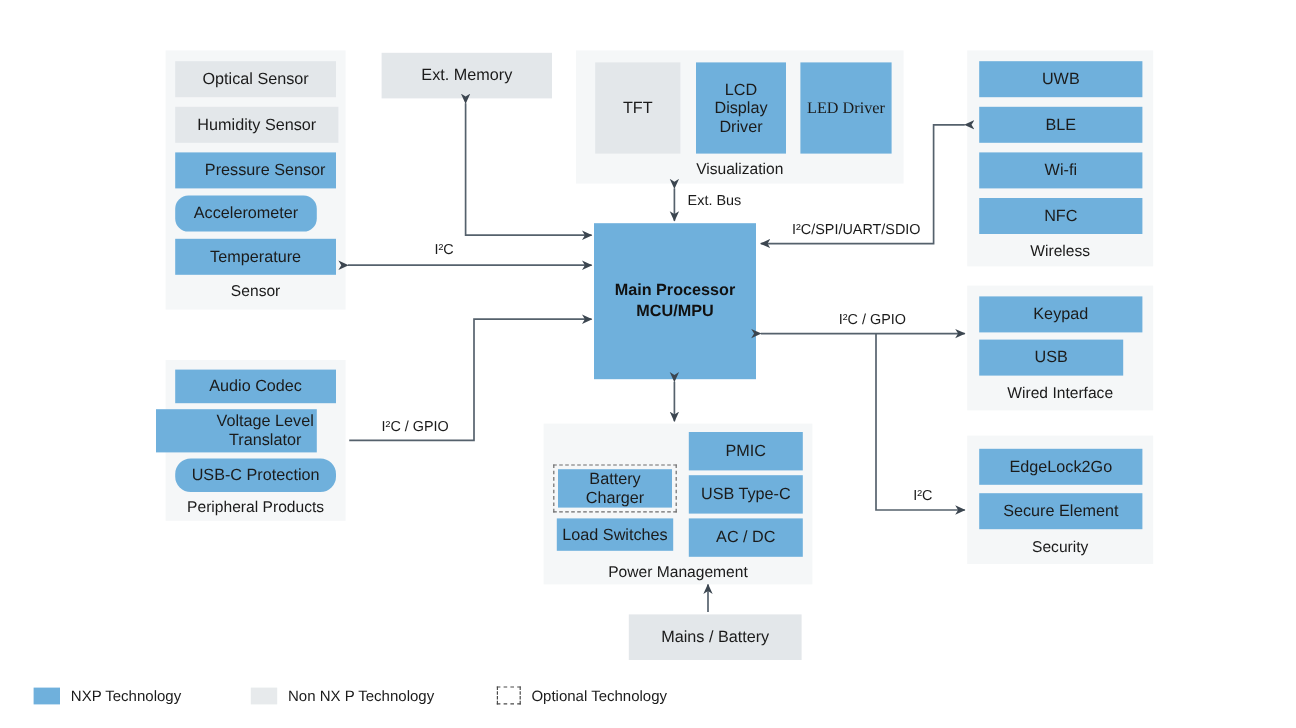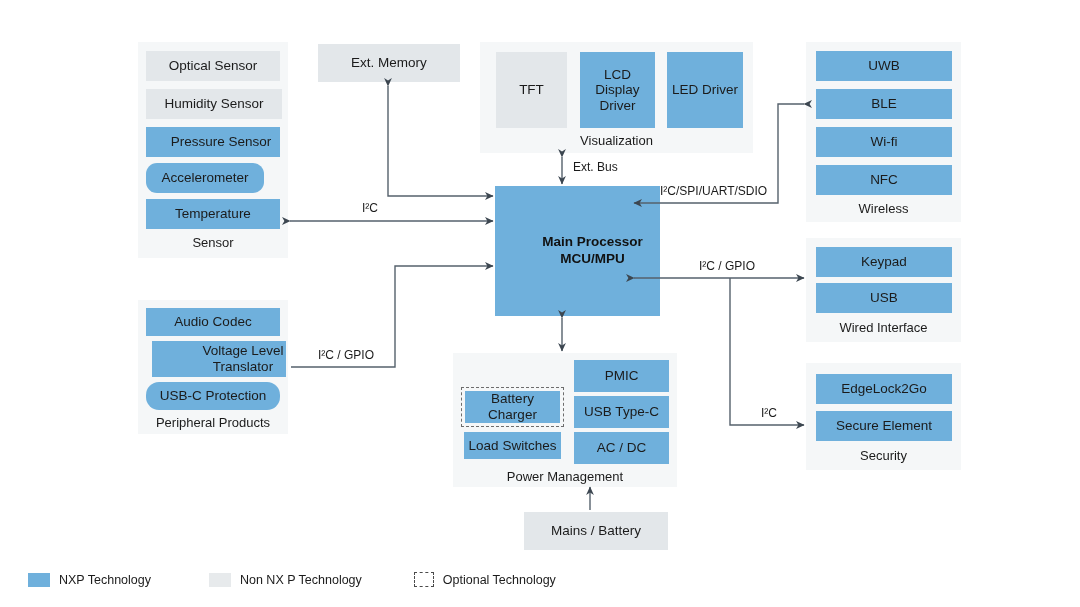--- a/index.html
+++ b/index.html
@@ -59,21 +59,20 @@
     position: absolute;
     background: #6fb0dc;
     display: flex;
     align-items: center;
     justify-content: center;
     text-align: center;
     font-weight: bold;
     font-size: 13.5px;
     color: #111;
     line-height: 1.25;
-    padding-left: 30px;
   }
   .wire-label {
     position: absolute;
     font-size: 12px;
     color: #1b1b1b;
     white-space: nowrap;
   }
   svg.wires {
     position: absolute;
     left: 0; top: 0;
@@ -122,42 +121,42 @@
   <div class="panel" style="left:138px; top:42px; width:150px; height:216px;"></div>
   <div class="blk nonnxp" style="left:146px; top:51px; width:134px; height:30px;">Optical Sensor</div>
   <div class="blk nonnxp" style="left:146px; top:89px; width:136px; height:30px;">Humidity Sensor</div>
   <div class="blk nxp" style="left:146px; top:127px; width:134px; height:30px;padding-left:16px;">Pressure Sensor</div>
   <div class="blk nxp" style="left:146px; top:163px; width:118px; height:30px;border-radius:11px;">Accelerometer</div>
   <div class="blk nxp" style="left:146px; top:199px; width:134px; height:30px;">Temperature</div>
   <div class="cap" style="left:138px; top:235px; width:150px;">Sensor</div>
 
   <div class="panel" style="left:138px; top:300px; width:150px; height:134px;"></div>
   <div class="blk nxp" style="left:146px; top:308px; width:134px; height:28px;">Audio Codec</div>
-  <div class="blk nxp" style="left:152px; top:341px; width:134px; height:36px;padding-left:48px;">Voltage Level Translator</div>
+  <div class="blk nxp" style="left:130px; top:341px; width:134px; height:36px;padding-left:48px;">Voltage Level Translator</div>
   <div class="blk nxp" style="left:146px; top:382px; width:134px; height:28px;border-radius:13px;">USB-C Protection</div>
   <div class="cap" style="left:138px; top:415px; width:150px;">Peripheral Products</div>
 
   <div class="blk nonnxp" style="left:318px; top:44px; width:142px; height:38px;">Ext. Memory</div>
 
   <div class="panel" style="left:480px; top:42px; width:273px; height:111px;"></div>
   <div class="blk nonnxp" style="left:496px; top:52px; width:71px; height:76px;">TFT</div>
   <div class="blk nxp" style="left:580px; top:52px; width:75px; height:76px;">LCD Display Driver</div>
-  <div class="blk nxp" style="left:667px; top:52px; width:76px; height:76px;">LED Driver</div>
+  <div class="blk nxp" style="left:667px; top:52px; width:76px; height:76px;font-family:Liberation Serif, serif;">LED Driver</div>
   <div class="cap" style="left:480px; top:133px; width:273px;">Visualization</div>
 
   <div class="panel" style="left:806px; top:42px; width:155px; height:180px;"></div>
   <div class="blk nxp" style="left:816px; top:51px; width:136px; height:30px;">UWB</div>
   <div class="blk nxp" style="left:816px; top:89px; width:136px; height:30px;">BLE</div>
   <div class="blk nxp" style="left:816px; top:127px; width:136px; height:30px;">Wi-fi</div>
   <div class="blk nxp" style="left:816px; top:165px; width:136px; height:30px;">NFC</div>
   <div class="cap" style="left:806px; top:201px; width:155px;">Wireless</div>
 
   <div class="panel" style="left:806px; top:238px; width:155px; height:104px;"></div>
   <div class="blk nxp" style="left:816px; top:247px; width:136px; height:30px;">Keypad</div>
-  <div class="blk nxp" style="left:816px; top:283px; width:136px; height:30px;">USB</div>
+  <div class="blk nxp" style="left:816px; top:283px; width:120px; height:30px;">USB</div>
   <div class="cap" style="left:806px; top:320px; width:155px;">Wired Interface</div>
 
   <div class="panel" style="left:806px; top:363px; width:155px; height:107px;"></div>
   <div class="blk nxp" style="left:816px; top:374px; width:136px; height:30px;">EdgeLock2Go</div>
   <div class="blk nxp" style="left:816px; top:411px; width:136px; height:30px;">Secure Element</div>
   <div class="cap" style="left:806px; top:448px; width:155px;">Security</div>
 
   <div class="panel" style="left:453px; top:353px; width:224px; height:134px;"></div>
   <div class="blk optional" style="left:461px; top:387px; width:103px; height:40px;">
     <span class="inner">Battery Charger</span>

